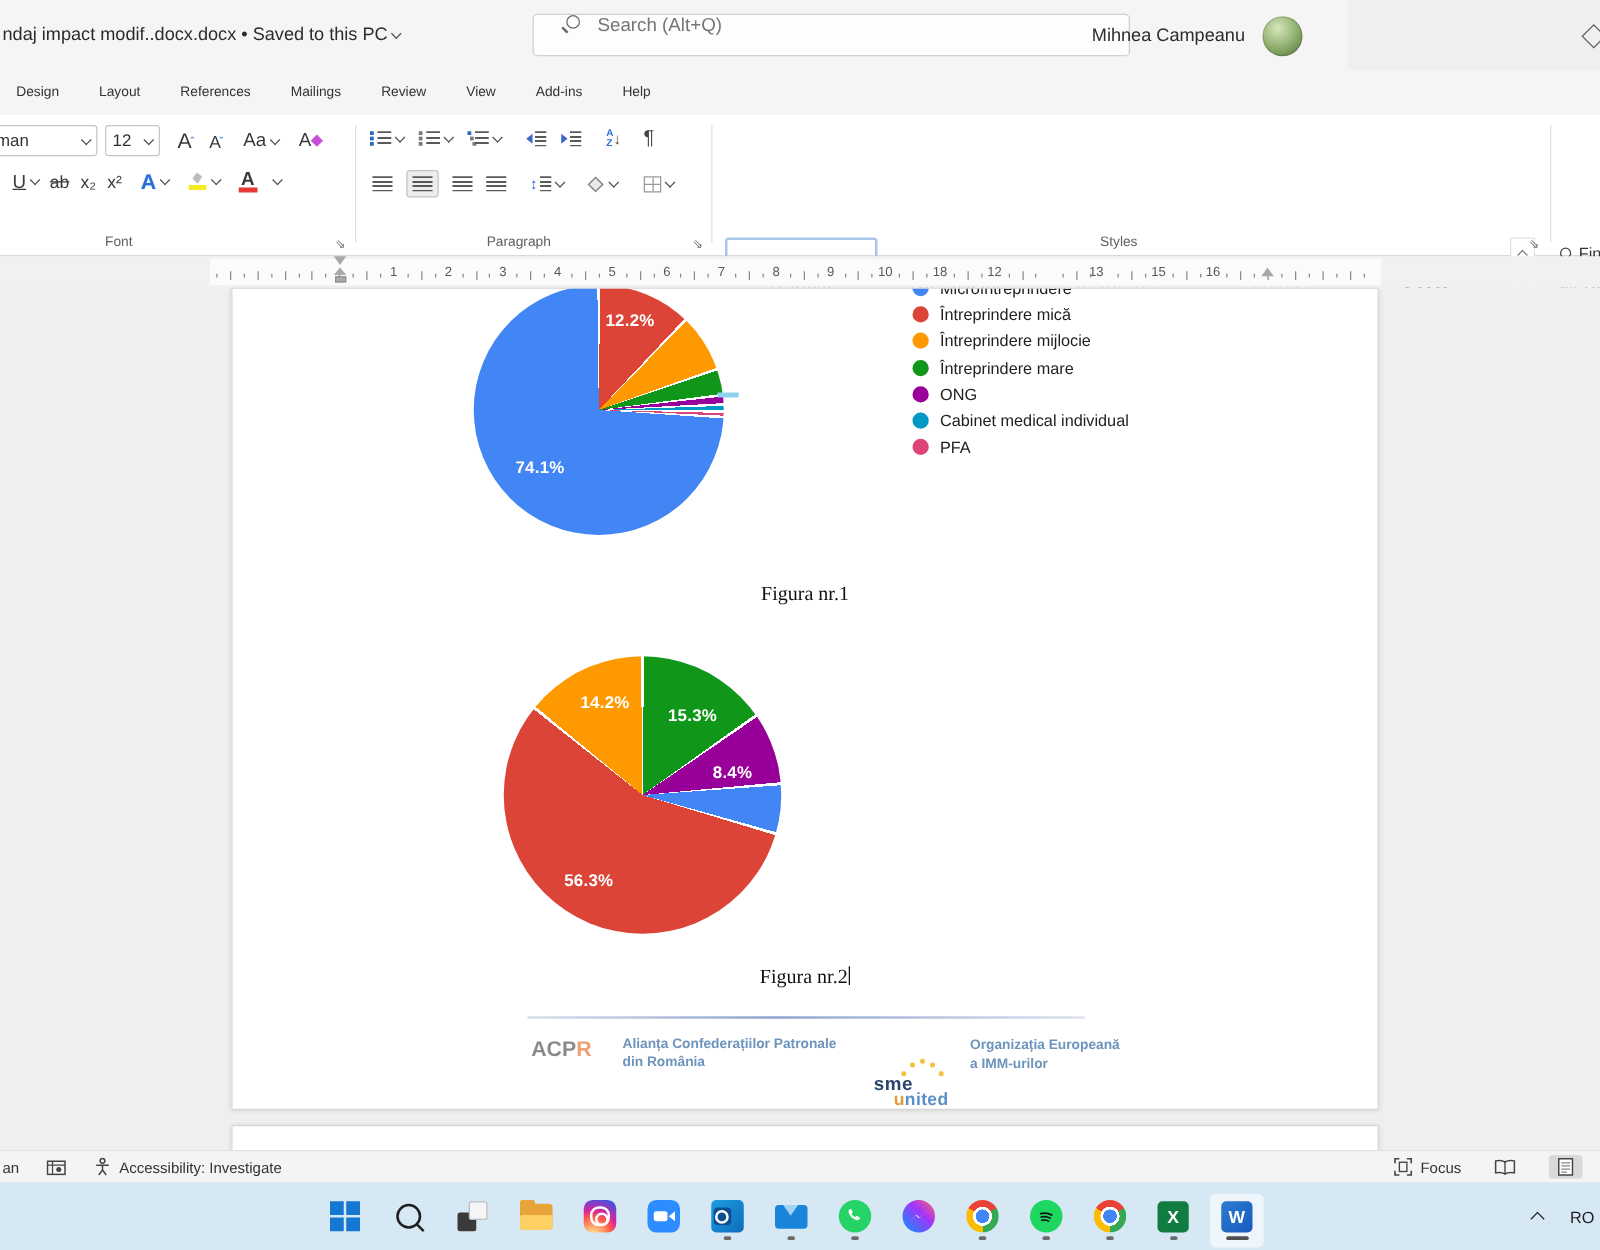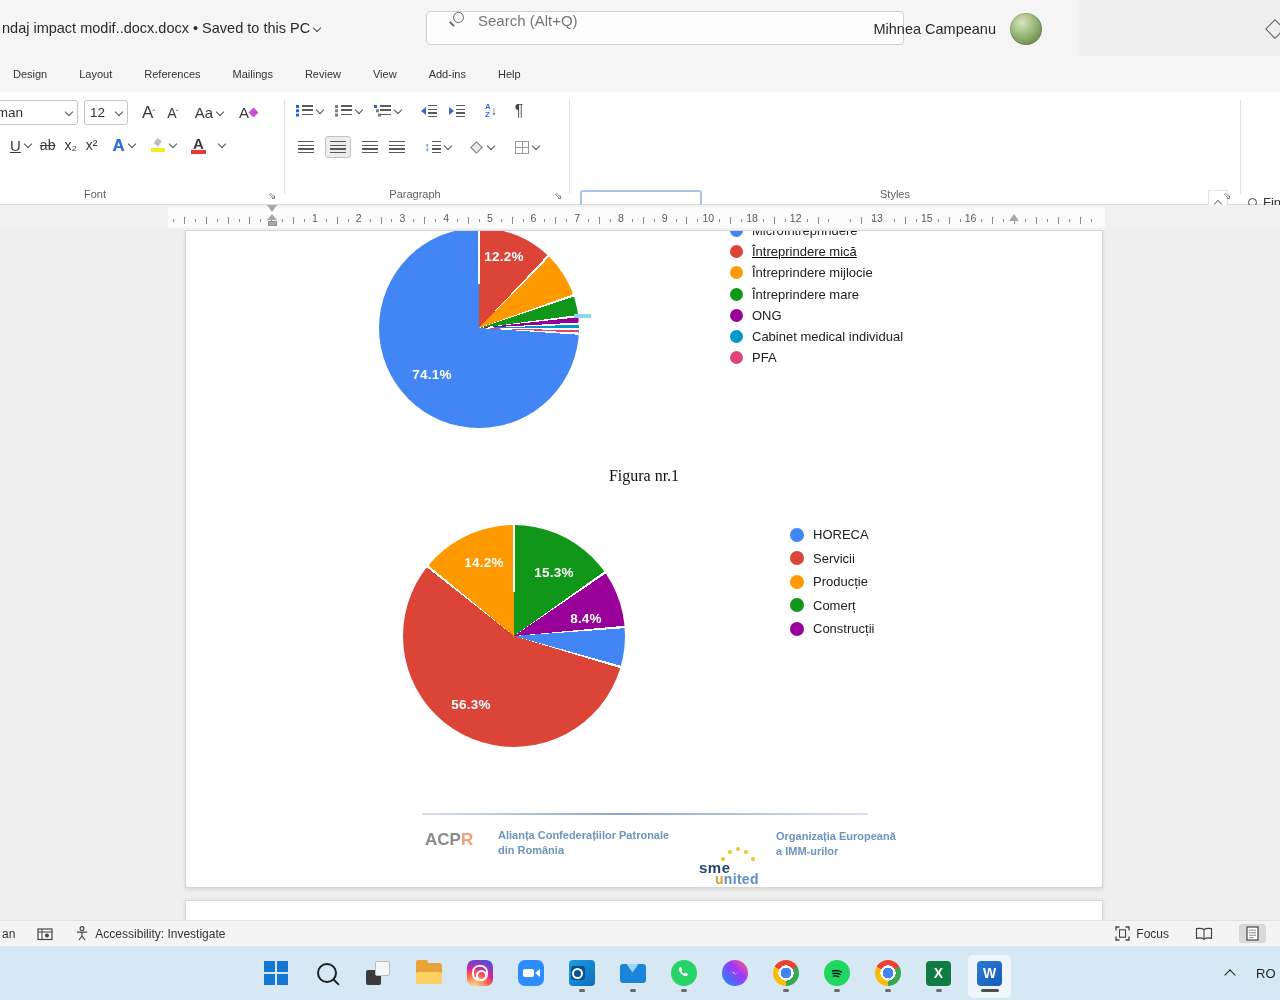--- a/index.html
+++ b/index.html
@@ -473,21 +473,21 @@
       <div id="pie1" class="pie" style="background: conic-gradient(rgb(255, 255, 255) 0%, rgb(255, 255, 255) 0.18%, rgb(219, 68, 55) 0.18%, rgb(219, 68, 55) 12.02%, rgb(255, 255, 255) 12.02%, rgb(255, 255, 255) 12.2%, rgb(255, 255, 255) 12.2%, rgb(255, 255, 255) 12.38%, rgb(255, 153, 0) 12.38%, rgb(255, 153, 0) 19.52%, rgb(255, 255, 255) 19.52%, rgb(255, 255, 255) 19.7%, rgb(255, 255, 255) 19.7%, rgb(255, 255, 255) 19.88%, rgb(16, 150, 24) 19.88%, rgb(16, 150, 24) 22.92%, rgb(255, 255, 255) 22.92%, rgb(255, 255, 255) 23.1%, rgb(255, 255, 255) 23.1%, rgb(255, 255, 255) 23.28%, rgb(153, 0, 153) 23.28%, rgb(153, 0, 153) 24.12%, rgb(255, 255, 255) 24.12%, rgb(255, 255, 255) 24.3%, rgb(255, 255, 255) 24.3%, rgb(255, 255, 255) 24.48%, rgb(0, 153, 198) 24.48%, rgb(0, 153, 198) 25.02%, rgb(255, 255, 255) 25.02%, rgb(255, 255, 255) 25.2%, rgb(255, 255, 255) 25.2%, rgb(255, 255, 255) 25.38%, rgb(221, 68, 119) 25.38%, rgb(221, 68, 119) 25.72%, rgb(255, 255, 255) 25.72%, rgb(255, 255, 255) 25.9%, rgb(255, 255, 255) 25.9%, rgb(255, 255, 255) 26.08%, rgb(66, 133, 244) 26.08%, rgb(66, 133, 244) 99.82%, rgb(255, 255, 255) 99.82%, rgb(255, 255, 255) 100%);"></div>
       <span class="pct" style="left:318px;top:25px;">12.2%</span>
       <span class="pct" style="left:246px;top:143px;">74.1%</span>
       <span id="cyan-tab"></span>
 
       <div class="legend" style="left:544px;top:-11px;">
           <div class="lg-row" style="height: 21.2px;">
             <span class="lg-dot" style="width: 13px; height: 13px; background: rgb(66, 133, 244);"></span>
             <span class="lg-txt">Microîntreprindere</span>
           </div>
-          <div class="lg-row" style="height: 21.2px; text-decoration: underline;">
+          <div class="lg-row" style="height: 21.2px;">
             <span class="lg-dot" style="width: 13px; height: 13px; background: rgb(219, 68, 55);"></span>
             <span class="lg-txt">Întreprindere mică</span>
           </div>
           <div class="lg-row" style="height: 21.2px;">
             <span class="lg-dot" style="width: 13px; height: 13px; background: rgb(255, 153, 0);"></span>
             <span class="lg-txt">Întreprindere mijlocie</span>
           </div>
           <div class="lg-row" style="height: 21.2px;">
             <span class="lg-dot" style="width: 13px; height: 13px; background: rgb(16, 150, 24);"></span>
             <span class="lg-txt">Întreprindere mare</span>
@@ -507,43 +507,22 @@
         </div>
 
       <div class="caption" style="top:236px;"><span>Figura nr.1</span></div>
 
       <div id="pie2" class="pie" style="background: conic-gradient(rgb(255, 255, 255) 0%, rgb(255, 255, 255) 0.18%, rgb(16, 150, 24) 0.18%, rgb(16, 150, 24) 15.12%, rgb(255, 255, 255) 15.12%, rgb(255, 255, 255) 15.3%, rgb(255, 255, 255) 15.3%, rgb(255, 255, 255) 15.48%, rgb(153, 0, 153) 15.48%, rgb(153, 0, 153) 23.52%, rgb(255, 255, 255) 23.52%, rgb(255, 255, 255) 23.7%, rgb(255, 255, 255) 23.7%, rgb(255, 255, 255) 23.88%, rgb(66, 133, 244) 23.88%, rgb(66, 133, 244) 29.32%, rgb(255, 255, 255) 29.32%, rgb(255, 255, 255) 29.5%, rgb(255, 255, 255) 29.5%, rgb(255, 255, 255) 29.68%, rgb(219, 68, 55) 29.68%, rgb(219, 68, 55) 85.62%, rgb(255, 255, 255) 85.62%, rgb(255, 255, 255) 85.8%, rgb(255, 255, 255) 85.8%, rgb(255, 255, 255) 85.98%, rgb(255, 153, 0) 85.98%, rgb(255, 153, 0) 99.82%, rgb(255, 255, 255) 99.82%, rgb(255, 255, 255) 100%);"></div>
       <span class="pct" style="left:298px;top:331px;">14.2%</span>
       <span class="pct" style="left:368px;top:341px;">15.3%</span>
       <span class="pct" style="left:400px;top:387px;">8.4%</span>
       <span class="pct" style="left:285px;top:473px;">56.3%</span>
 
-      <div class="legend" style="left:604px;top:292px;">
-          <div class="lg-row" style="height: 23.5px;">
-            <span class="lg-dot" style="width: 14px; height: 14px; background: rgb(66, 133, 244);"></span>
-            <span class="lg-txt">HORECA</span>
-          </div>
-          <div class="lg-row" style="height: 23.5px;">
-            <span class="lg-dot" style="width: 14px; height: 14px; background: rgb(219, 68, 55);"></span>
-            <span class="lg-txt">Servicii</span>
-          </div>
-          <div class="lg-row" style="height: 23.5px;">
-            <span class="lg-dot" style="width: 14px; height: 14px; background: rgb(255, 153, 0);"></span>
-            <span class="lg-txt">Producție</span>
-          </div>
-          <div class="lg-row" style="height: 23.5px;">
-            <span class="lg-dot" style="width: 14px; height: 14px; background: rgb(16, 150, 24);"></span>
-            <span class="lg-txt">Comerț</span>
-          </div>
-          <div class="lg-row" style="height: 23.5px;">
-            <span class="lg-dot" style="width: 14px; height: 14px; background: rgb(153, 0, 153);"></span>
-            <span class="lg-txt">Construcții</span>
-          </div>
-        </div>
-
+
+      <div class="caption" style="top:542px;"><span>Figura nr.2</span><span id="cursor"></span></div>
 
       <div id="footer-divider"></div>
 
       <div id="acpr-logo"><span class="g">ACP</span><span class="o">R</span></div>
       <div class="ftr-txt" style="left:312px;top:597px;"><span>Alianța Confederațiilor Patronale</span><br><span>din România</span></div>
 
       <div id="sme-logo">
         <span class="dots">
             <i style="left:0;top:10px;"></i>
             <i style="left:7px;top:3px;"></i>

